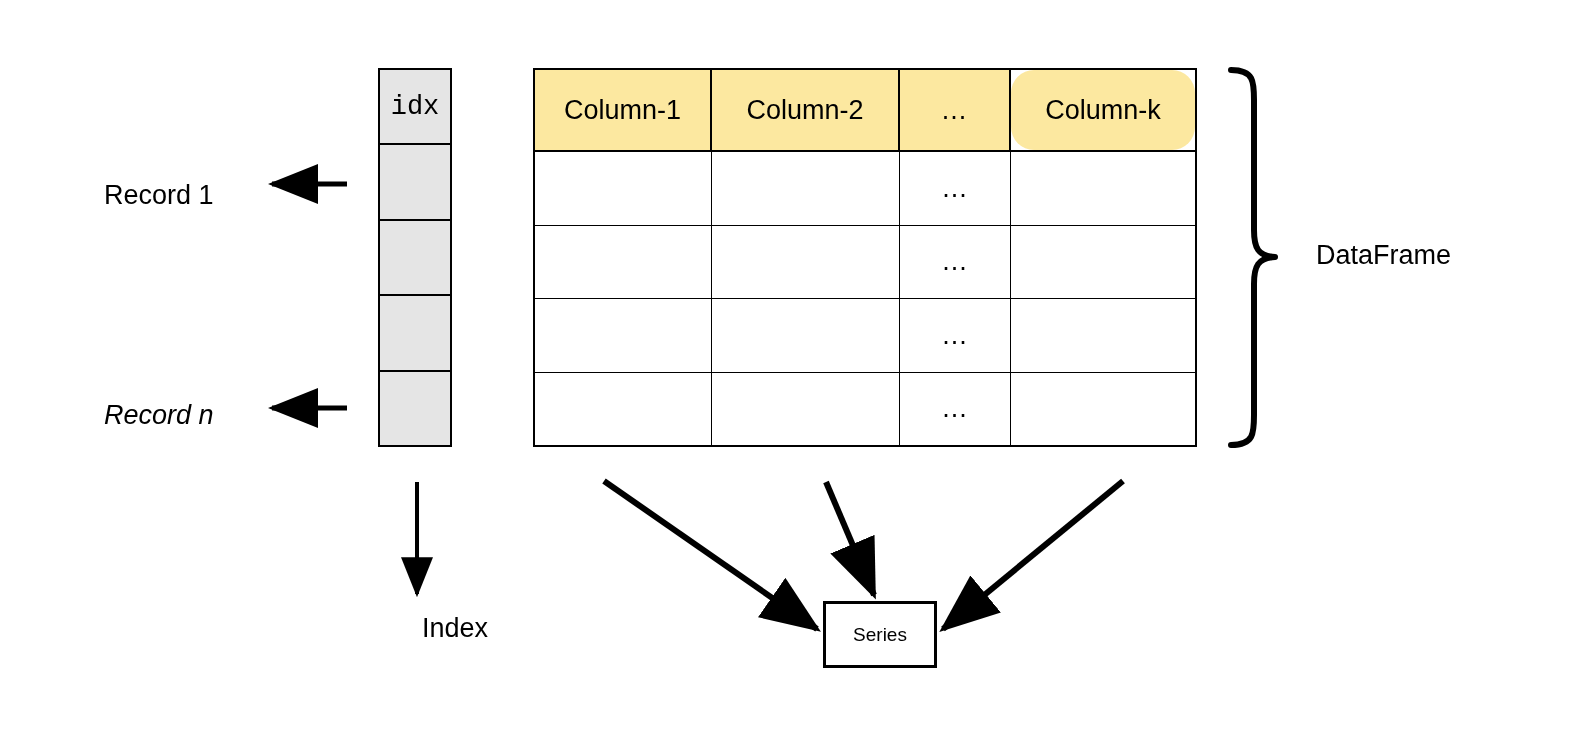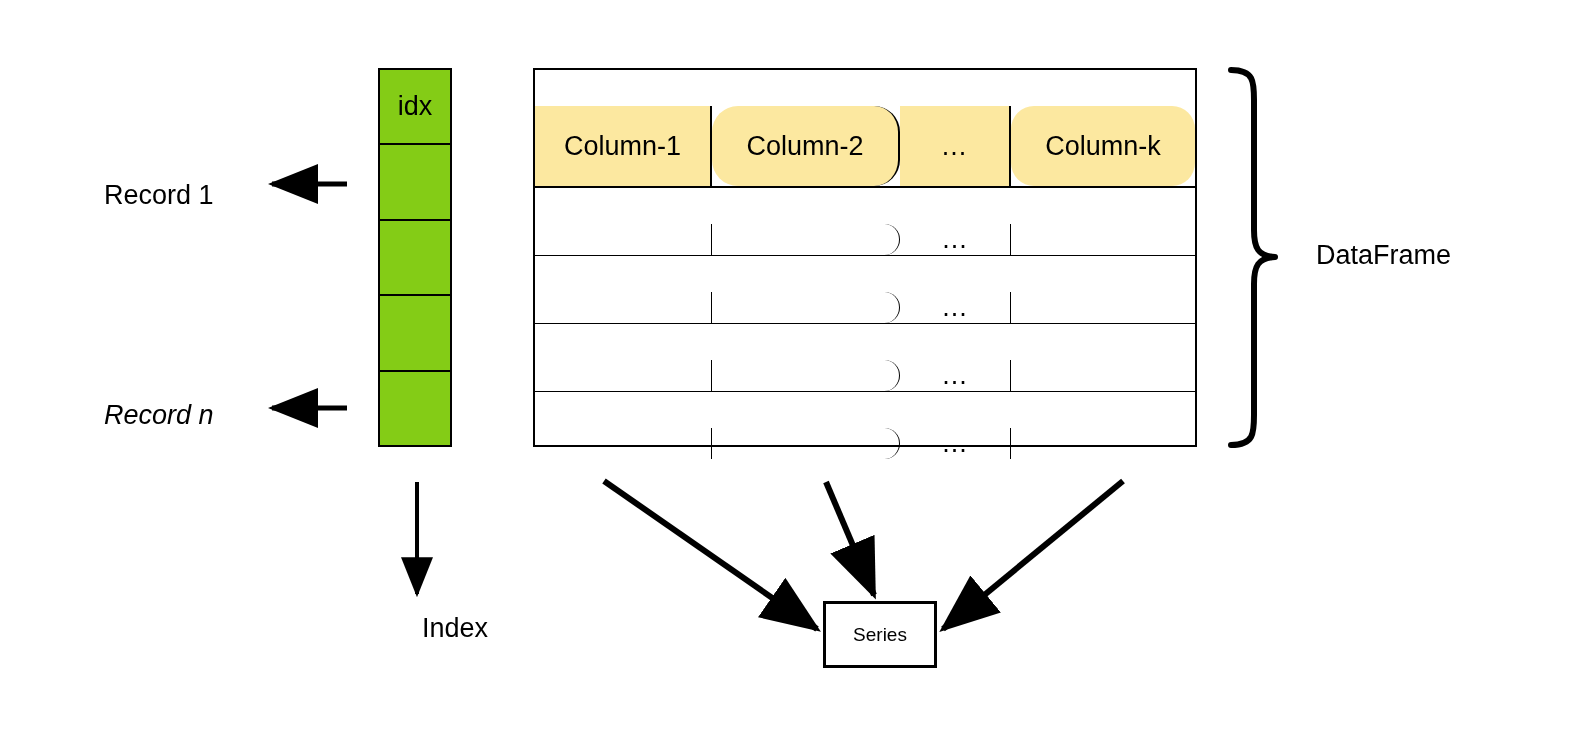--- a/index.html
+++ b/index.html
@@ -31,28 +31,29 @@
     top: 68px;
     width: 74px;
     height: 379px;
     border: 2px solid #000000;
     box-sizing: border-box;
     display: flex;
     flex-direction: column;
   }
   .idx-cell {
     flex: 1 1 0;
-    background: #84cc16;
+    background: #e5e5e5;
     border-bottom: 2px solid #000000;
     box-sizing: border-box;
     display: flex;
     align-items: center;
     justify-content: center;
     font-size: 27px;
     color: #000000;
+    font-family: Liberation Mono, monospace;
   }
   .idx-cell:last-child {
     border-bottom: none;
   }
 
   
   .df-table {
     position: absolute;
     left: 533px;
     top: 68px;
@@ -62,21 +63,20 @@
     box-sizing: border-box;
     border-collapse: collapse;
     display: flex;
     flex-direction: column;
   }
   .df-row {
     display: flex;
     flex: 1 1 0;
     border-bottom: 1.6px solid #000000;
     box-sizing: border-box;
-    margin-top: 36px;
   }
   .df-row.header-row {
     flex: 0 0 82px;
     border-bottom: 2px solid #000000;
   }
   .df-row:last-child {
     border-bottom: none;
   }
   .df-cell {
     border-right: 1.6px solid #000000;
@@ -94,21 +94,21 @@
     border-radius: 23px;
   }
   .header-row .df-cell {
     background: #fce8a0;
     border-right: 2px solid #000000;
   }
   .header-row .df-cell:last-child {
     border-right: none;
   }
   .col-w1 { flex: 0 0 177px; }
-  .col-w2 { flex: 0 0 188px; border-radius: 26px; }
+  .col-w2 { flex: 0 0 188px; }
   .col-w3 { flex: 0 0 111px; }
   .col-w4 { flex: 1 1 auto; }
 
   .ellipsis-cell { font-size: 27px; letter-spacing: 1px; }
 
   
   .label {
     position: absolute;
     font-size: 27px;
     color: #000000;

